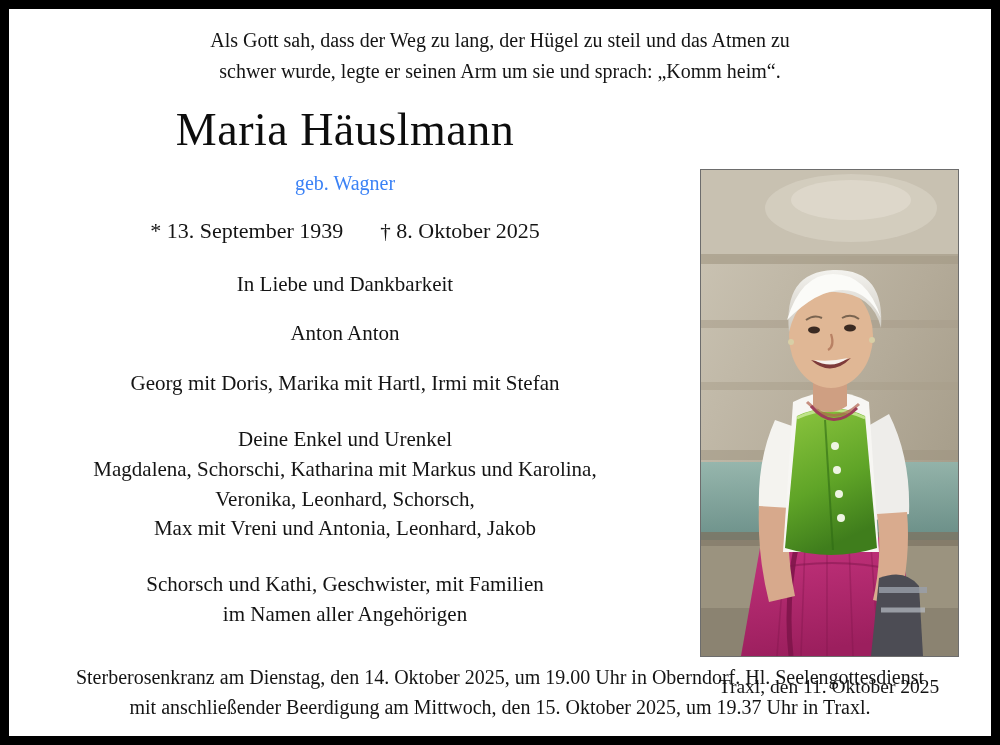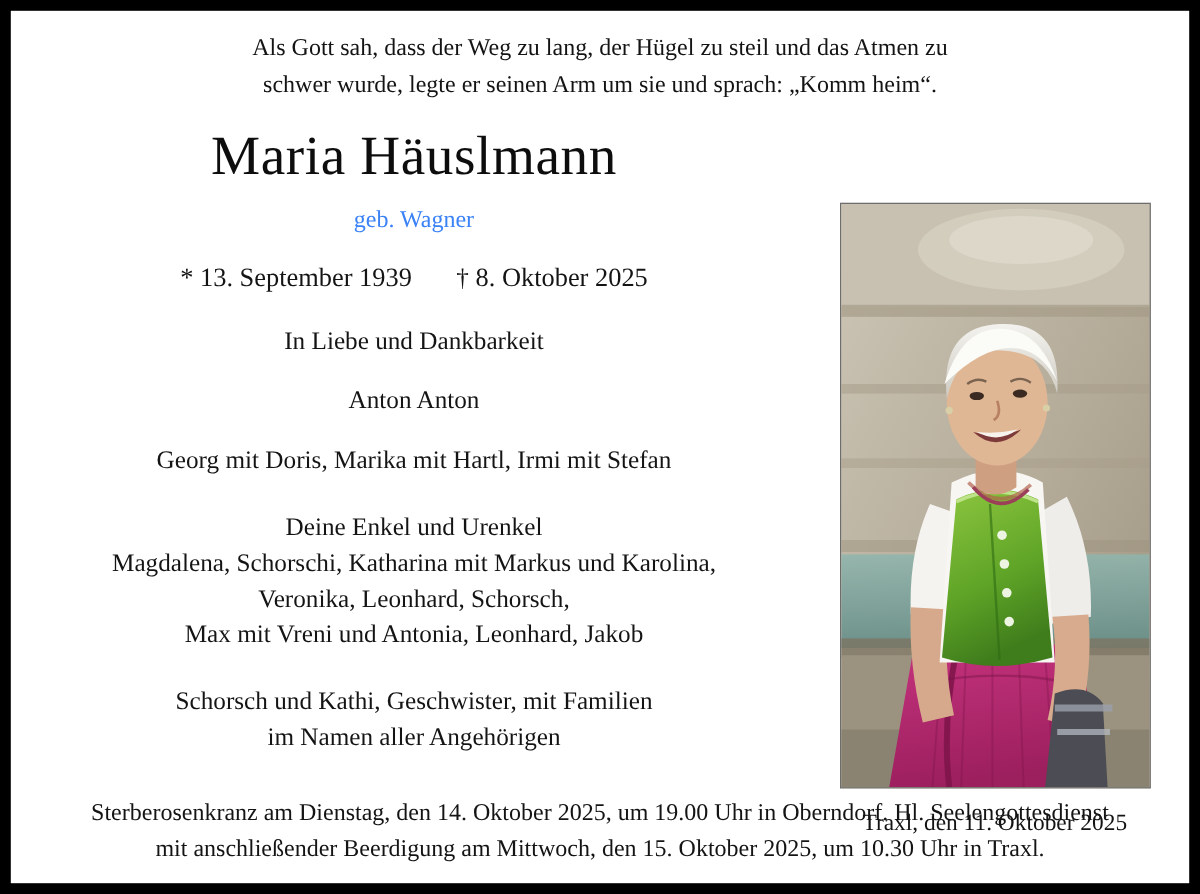--- a/index.html
+++ b/index.html
@@ -289,17 +289,17 @@
             <circle cx="171" cy="170" r="3" fill="#d8cfa6"></circle>
           </svg>
         </div>
         <div class="place-date">Traxl, den 11. Oktober 2025</div>
       </div>
 
     </div>
 
     <div class="footer">
       <span class="ln">Sterberosenkranz am Dienstag, den 14. Oktober 2025, um 19.00 Uhr in Oberndorf. Hl. Seelengottesdienst</span>
-      <span class="ln">mit anschließender Beerdigung am Mittwoch, den 15. Oktober 2025, um 10.30 Uhr in Traxl.</span>
+      <span class="ln">mit anschließender Beerdigung am Mittwoch, den 15. Oktober 2025, um 19.37 Uhr in Traxl.</span>
     </div>
 
   </div>
 </div>
 
 </body></html>

